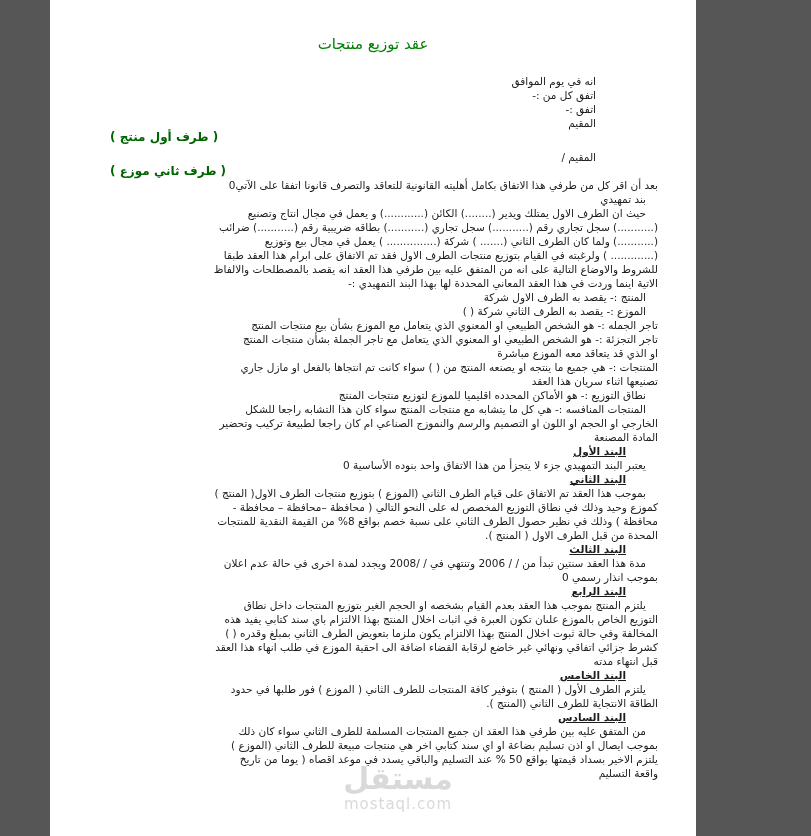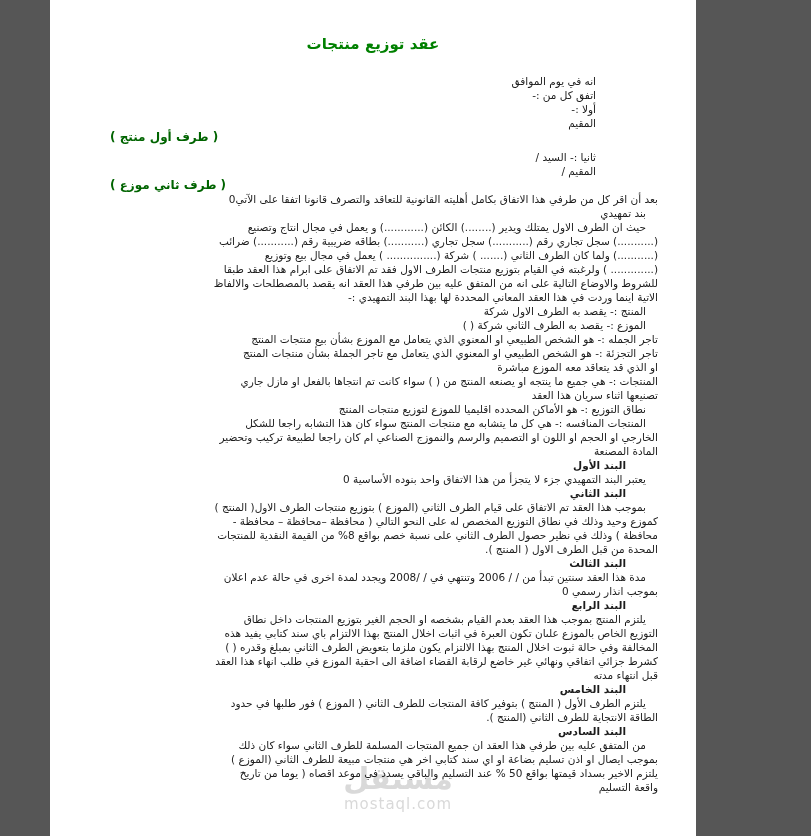--- a/index.html
+++ b/index.html
@@ -10,37 +10,37 @@
   }
   .canvas{position:relative;width:811px;height:836px;background:var(--canvas,#565656);}
   .sheet{
     position:absolute;left:50px;top:0;width:646px;height:836px;
     background:#ffffff;
   }
   .doc-title{
     margin:0 0 2px 0;padding-top:34px;
     text-align:center;direction:rtl;
     font-family:"DejaVu Sans",sans-serif;
-    font-size:15px;font-weight:bold;line-height:20px;
+    font-size:15px;font-weight:normal;line-height:20px;
     color:var(--title-green,#008000);
   }
   .lines{
     position:relative;z-index:2;
     direction:rtl;text-align:right;
     padding:0 38px 0 46px;
     font-size:10.5px;color:var(--ink,#1c1c1c);margin-top:20px;
   }
   .line{
     line-height:14px;height:14px;white-space:pre;
     text-align:right;
   }
   .line.s-blank{height:6px;}
   .line.s-in{padding-right:12px;}
   .line.s-intro{padding-right:62px;}
-  .line.s-h{padding-right:32px;font-weight:bold;}
+  .line.s-h{padding-right:32px;font-weight:bold;text-decoration:underline;}
   .line.s-party{
     text-align:left;padding-left:14px;
     font-weight:bold;font-size:12px;
     color:var(--party-green,#006400);
   }
   .watermark{
     position:absolute;z-index:1;left:16px;right:0;top:762px;
     text-align:center;direction:rtl;
     color:var(--watermark,#d9d9d9);
     transform:translateX(17px);
@@ -52,25 +52,24 @@
 </head>
 <body>
 
 <div class="canvas">
   <div class="sheet">
     <h1 class="doc-title">عقد توزيع منتجات</h1>
     <div class="lines">
 
     <div class="line s-intro">انه في يوم الموافق</div>
         <div class="line s-intro">اتفق كل من :-</div>
-        <div class="line s-intro">أولا :-</div>
+        <div class="line s-intro">اتفق :-</div>
         <div class="line s-intro">المقيم</div>
         <div class="line s-party">( طرف أول منتج )</div>
         <div class="line s-blank"></div>
-        <div class="line s-intro">ثانيا :- السيد /</div>
         <div class="line s-intro">المقيم /</div>
         <div class="line s-party">( طرف ثاني موزع )</div>
         <div class="line s-n">بعد أن اقر كل من طرفي هذا الاتفاق بكامل أهليته القانونية للتعاقد والتصرف قانونا اتفقا على الآتي0</div>
         <div class="line s-in">بند تمهيدي</div>
         <div class="line s-in">حيث ان الطرف الاول يمتلك ويدير (........) الكائن (............) و يعمل في مجال انتاج وتصنيع</div>
         <div class="line s-n">(...........) سجل تجاري رقم (...........) سجل تجاري (...........) بطاقه ضريبية رقم (...........) ضرائب</div>
         <div class="line s-n">(...........) ولما كان الطرف الثاني (....... ) شركة (............... ) يعمل في مجال بيع وتوزيع</div>
         <div class="line s-n">(............. ) ولرغبته في القيام بتوزيع منتجات الطرف الاول فقد تم الاتفاق على ابرام هذا العقد طبقا</div>
         <div class="line s-n">للشروط والاوضاع التالية على انه من المتفق عليه بين طرفي هذا العقد انه يقصد بالمصطلحات والالفاظ</div>
         <div class="line s-n">الاتية اينما وردت في هذا العقد المعاني المحددة لها بهذا البند التمهيدي :-</div>

